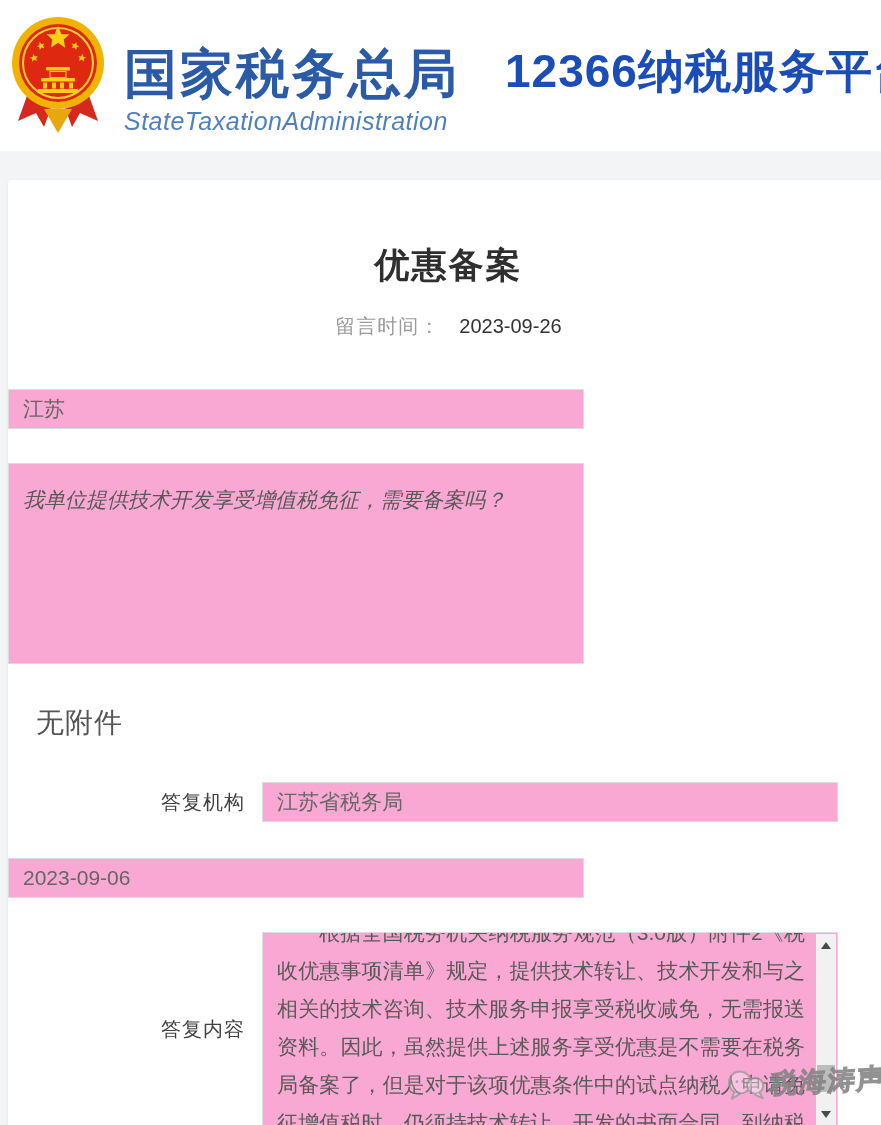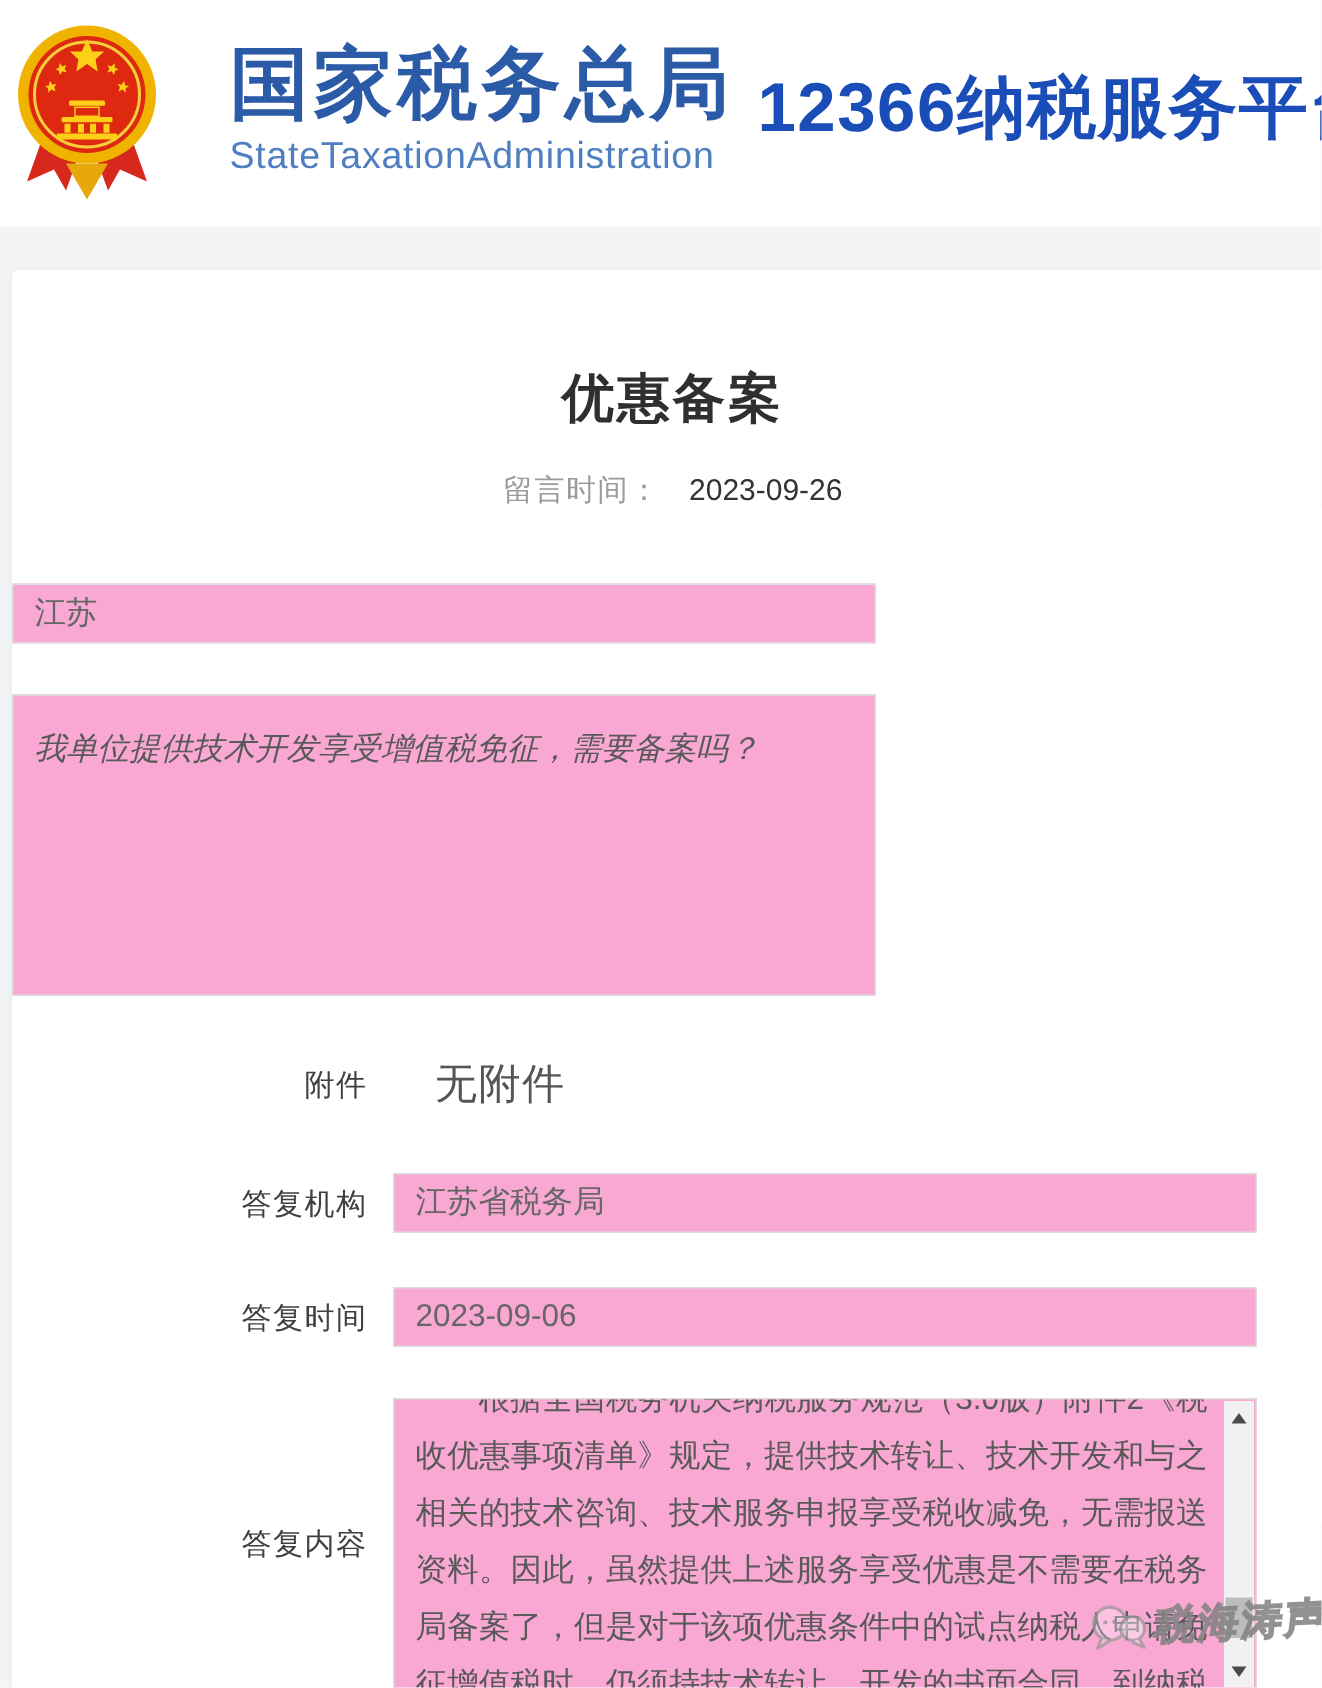--- a/index.html
+++ b/index.html
@@ -9,28 +9,28 @@
     background:#f4f5f7;
     position:relative;
   }
 
   
   .site-header {
     position:absolute; left:0; top:0; width:881px; height:151px;
     background:#ffffff; z-index:2;
   }
   .emblem { position:absolute; left:10px; top:5px; width:96px; height:134px; }
-  .brand { position:absolute; left:124px; top:27px;margin-left:29px; }
+  .brand { position:absolute; left:124px; top:44px; }
   .brand-cn {
     font-size:53px; font-weight:900; color:#2b5aa6;
     letter-spacing:3px; line-height:60px; white-space:nowrap;
   }
   .brand-en {
     font-size:25px; color:#4f7fc0; letter-spacing:0.5px;
-    line-height:28px; margin-top:3px; white-space:nowrap;
+    line-height:28px; margin-top:3px; white-space:nowrap;font-style:italic;
   }
   .platform-title {
     position:absolute; left:505px; top:43px;
     font-size:46px; font-weight:800; color:#1b4db9;
     letter-spacing:1px; white-space:nowrap; line-height:56px;
   }
 
   
   .page-bg {
     position:absolute; left:0; top:151px; width:881px; height:974px;
@@ -183,31 +183,29 @@
 
     <div class="row mb34">
       <div class="field box input-box">江苏</div>
     </div>
 
     <div class="row mb40">
       <div class="field box textarea-box">我单位提供技术开发享受增值税免征，需要备案吗？</div>
     </div>
 
     <div class="row mb40">
-      <div class="lbl">附件</div>
       <div class="field plain-value">无附件</div>
     </div>
 
     <div class="row mb36">
       <div class="lbl">答复机构</div>
       <div class="field box input-box">江苏省税务局</div>
     </div>
 
     <div class="row mb34">
-      <div class="lbl">答复时间</div>
       <div class="field box input-box">2023-09-06</div>
     </div>
 
     <div class="row">
       <div class="lbl">答复内容</div>
       <div class="field box scrollbox">
         <div class="scroll-inner">
           <p>根据全国税务机关纳税服务规范（3.0版）附件2《税收优惠事项清单》规定，提供技术转让、技术开发和与之相关的技术咨询、技术服务申报享受税收减免，无需报送资料。因此，虽然提供上述服务享受优惠是不需要在税务局备案了，但是对于该项优惠条件中的试点纳税人申请免征增值税时，仍须持技术转让、开发的书面合同，到纳税人所在地省级科技主管部门进行认定。</p>
         </div>
         <div class="sb">

